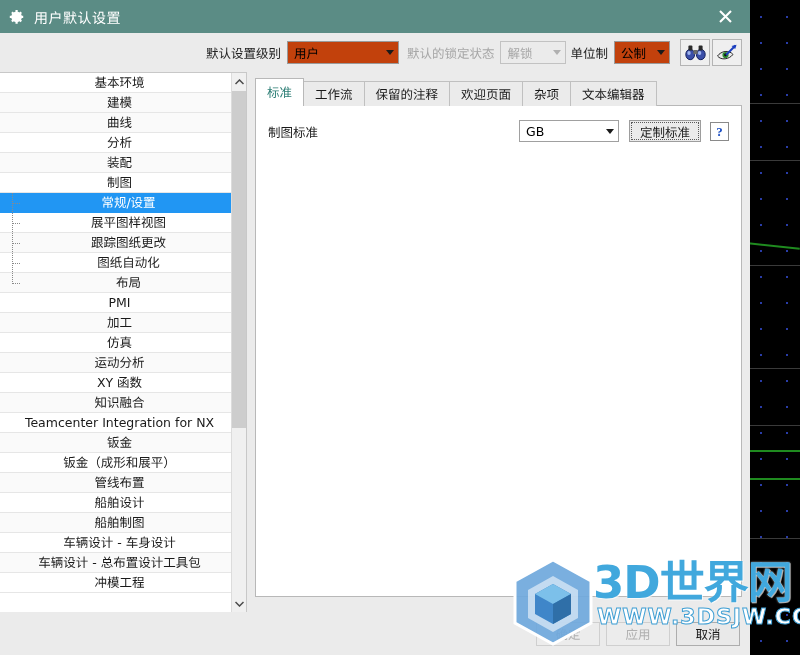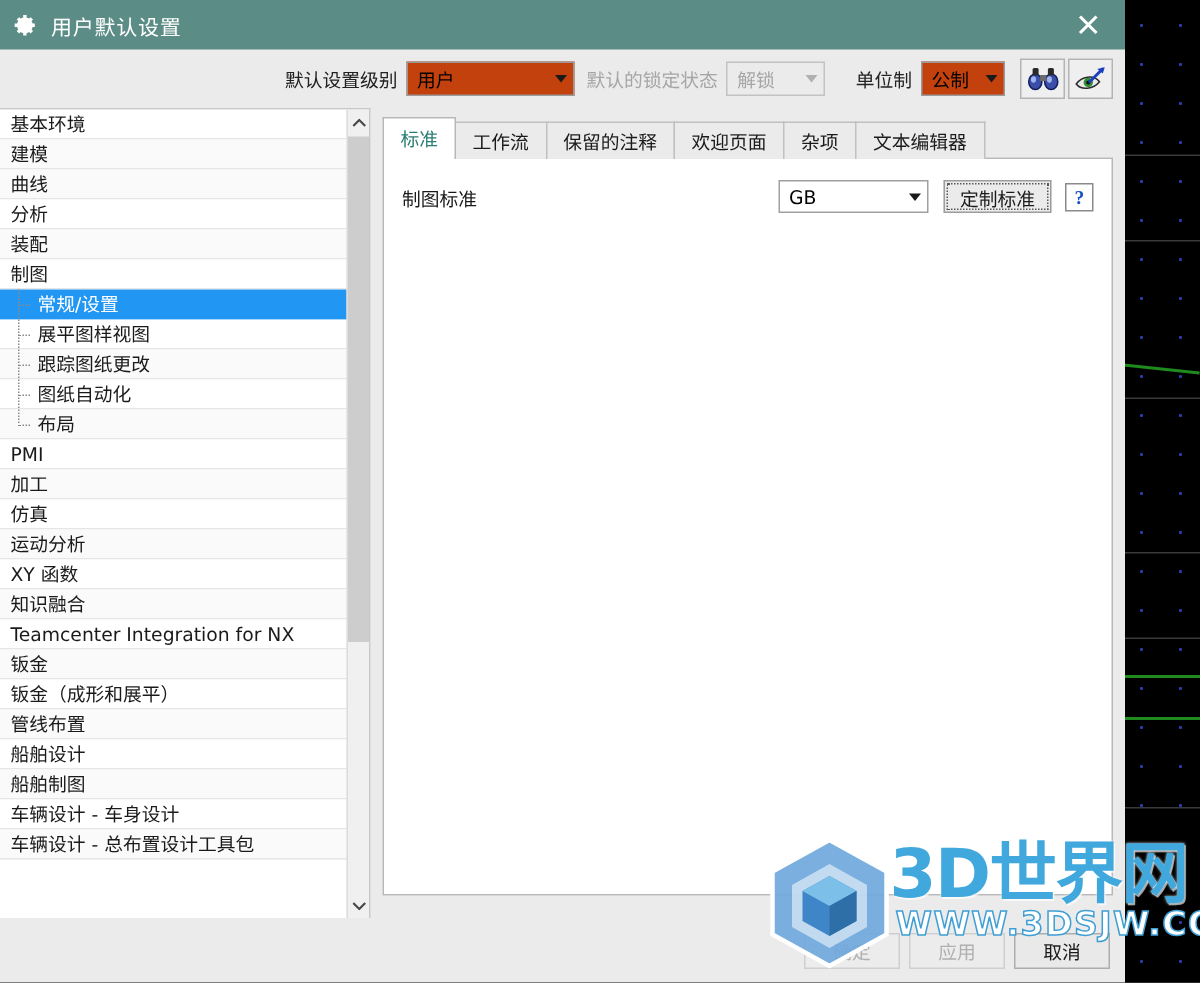--- a/index.html
+++ b/index.html
@@ -124,21 +124,21 @@
   }
   .combo.disabled {
     background: #ebebeb;
     border-color: #c2c2c2;
     color: #a6a6a6;
     cursor: default;
   }
   .combo.disabled .arr { border-top-color: #b0b0b0; }
 
   #combo-level { width: 112px; margin-right: 8px; }
-  #combo-lock  { width: 66px;  margin-right: 20px; }
+  #combo-lock  { width: 66px;  margin-right: 4px; }
   #combo-unit  { width: 56px;  margin-right: 8px; }
 
   .icon-btn {
     width: 30px; height: 27px;
     border: 1px solid #b4b4b4;
     background: #efefef;
     margin-left: 2px;
     display: flex; align-items: center; justify-content: center;
     cursor: pointer;
     box-sizing: border-box;
@@ -157,20 +157,21 @@
     border-top: 1px solid #c8c8c8;
     border-right: 1px solid #c8c8c8;
     position: relative;
     box-sizing: border-box;
     overflow: hidden;
   }
   #tree {
     width: 232px;
     height: 100%;
     overflow: hidden;
+    text-align: center;
   }
   .tree-row {
     height: 20px;
     line-height: 20px;
     font-size: 12.5px;
     color: #1a1a1a;
     border-bottom: 1px solid #e6e6e6;
     padding-left: 7px;
     white-space: nowrap;
     box-sizing: border-box;
@@ -479,20 +480,21 @@
           <div class="tree-row">XY 函数</div>
           <div class="tree-row alt">知识融合</div>
           <div class="tree-row">Teamcenter Integration for NX</div>
           <div class="tree-row alt">钣金</div>
           <div class="tree-row">钣金（成形和展平）</div>
           <div class="tree-row alt">管线布置</div>
           <div class="tree-row">船舶设计</div>
           <div class="tree-row alt">船舶制图</div>
           <div class="tree-row">车辆设计 - 车身设计</div>
           <div class="tree-row alt">车辆设计 - 总布置设计工具包</div>
+          <div class="tree-row">冲模工程</div>
         </div>
 
       <div id="tree-scroll">
         <div class="sb-btn">
           <svg width="9" height="6" viewBox="0 0 9 6">
               <path d="M0.5 5 L4.5 1 L8.5 5" stroke="#4a4a4a" stroke-width="1.5" fill="none"></path>
             </svg>
         </div>
         <div class="sb-thumb"></div>
         <div class="sb-btn bot">

